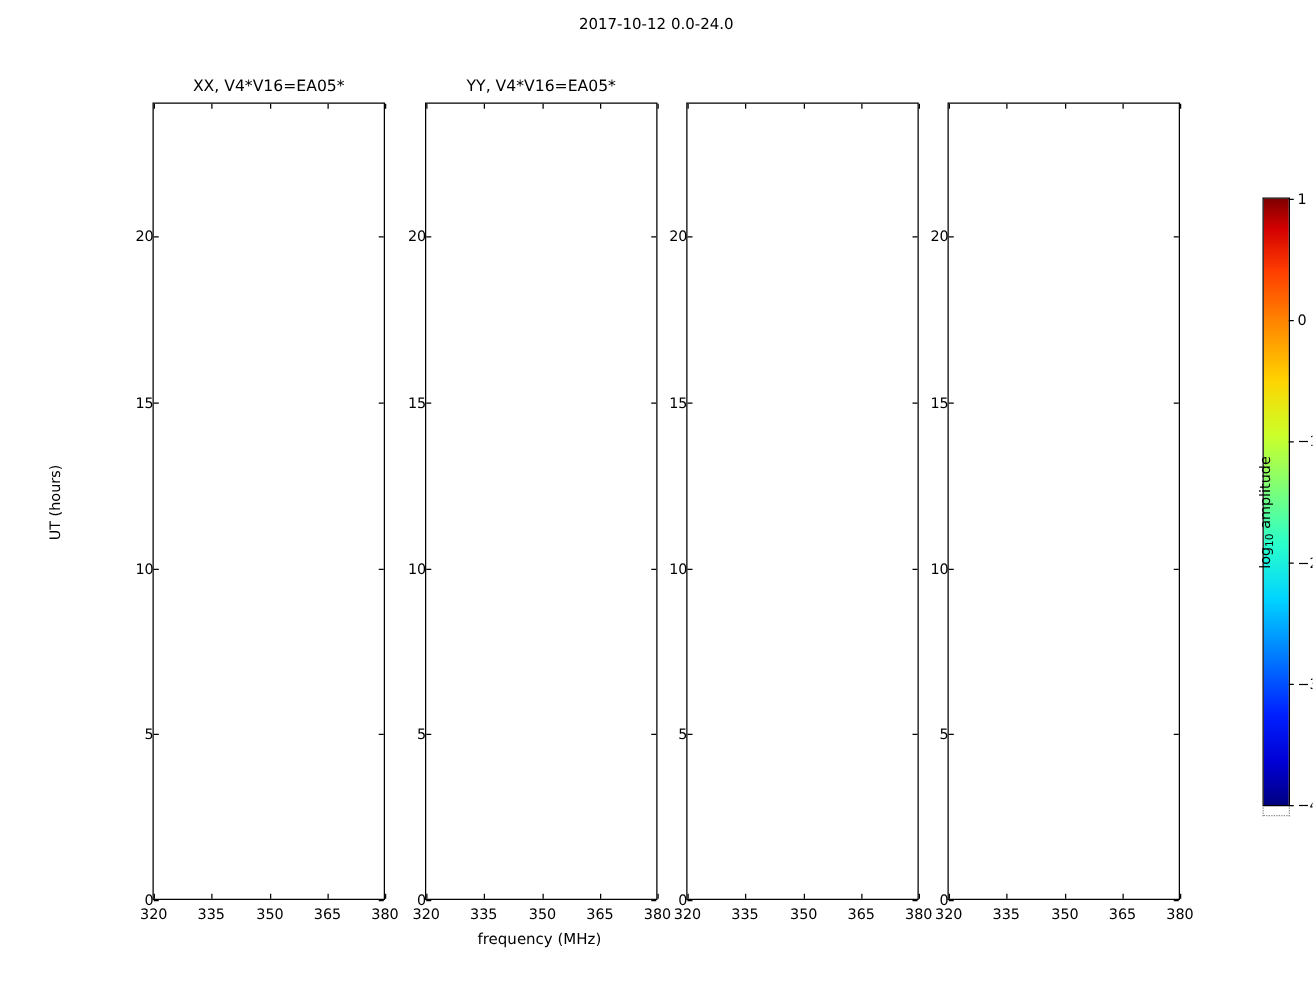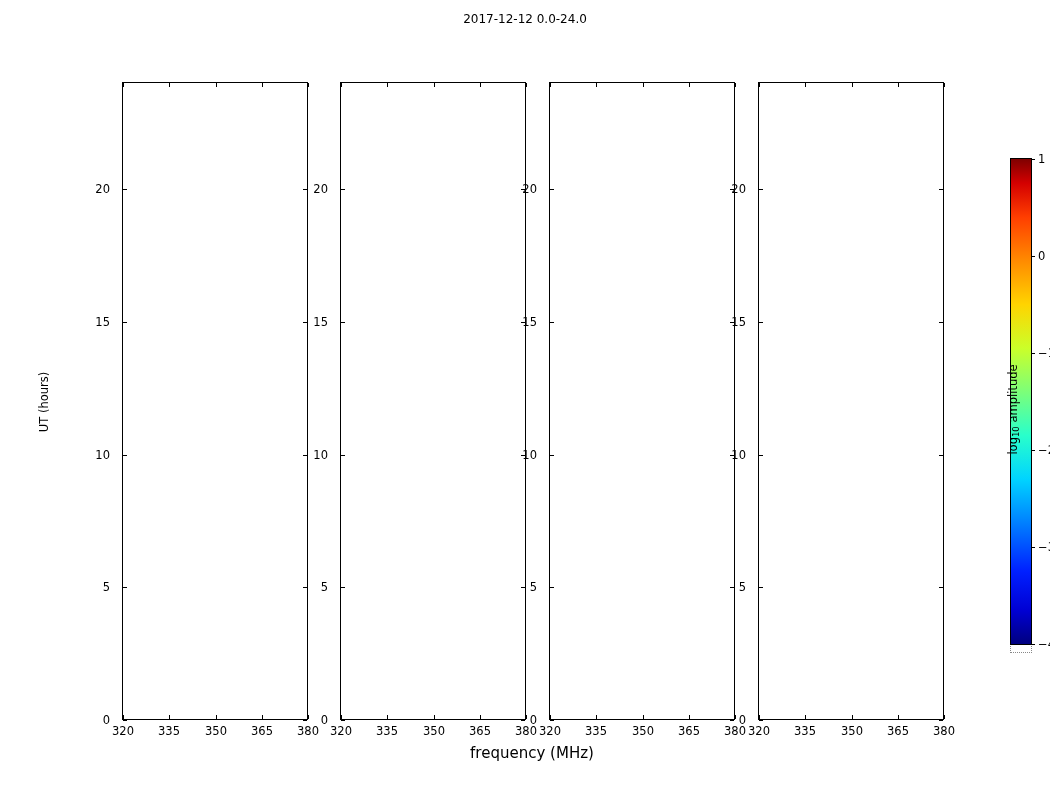--- a/index.html
+++ b/index.html
@@ -65,21 +65,21 @@
     background: #000;
   }
   .ytick.right {
     left: auto;
     right: 0;
   }
   .ytick-label {
     position: absolute;
     right: 100%;
     transform: translateY(-50%);
-    padding-right: 13px;
+    padding-right: 0;
     font-size: 11.5px;
     white-space: nowrap;
   }
   .xtick {
     position: absolute;
     bottom: 0;
     height: 4px;
     width: 1px;
     background: #000;
   }
@@ -97,23 +97,23 @@
   }
   .ylabel {
     position: absolute;
     font-size: 11.5px;
     transform: rotate(-90deg);
     transform-origin: 50% 50%;
     white-space: nowrap;
   }
   .xlabel {
     position: absolute;
-    font-size: 15px;
-    white-space: nowrap;
-    text-align: center;
+    font-size: 12px;
+    white-space: nowrap;
+    text-align: left;
   }
   
   .cbar {
     position: absolute;
     left: 1010px;
     top: 158px;
     width: 22px;
     height: 487px;
     border: 1px solid #000000;
     box-sizing: border-box;
@@ -171,23 +171,24 @@
   .sub {
     font-size: 8.5px;
     vertical-align: -2px;
   }
 </style>
 </head>
 <body>
 
 <div class="figure">
 
-  <div class="suptitle">2017-12-12 0.0-24.0</div>
+  <div class="suptitle">2017-10-12 0.0-24.0</div>
 
   <div class="panel" style="left:122px; width:186px;">
+    <div class="panel-title">XX, V4*V16=EA05*</div>
     <div class="axes">
 
       <div class="ytick" style="top:637px;"></div>
       <div class="ytick right" style="top:637px;"></div>
       <div class="ytick-label" style="top:637px;">0</div>
 
       <div class="ytick" style="top:504px;"></div>
       <div class="ytick right" style="top:504px;"></div>
       <div class="ytick-label" style="top:504px;">5</div>
 
@@ -219,20 +220,21 @@
       <div class="xtick top" style="left:139px;"></div>
       <div class="xtick-label" style="left:139px;">365</div>
 
       <div class="xtick" style="left:185px;"></div>
       <div class="xtick top" style="left:185px;"></div>
       <div class="xtick-label" style="left:185px;">380</div>
     </div>
   </div>
 
   <div class="panel" style="left:340px; width:186px;">
+    <div class="panel-title">YY, V4*V16=EA05*</div>
     <div class="axes">
       <div class="ytick" style="top:637px;"></div>
       <div class="ytick right" style="top:637px;"></div>
       <div class="ytick-label" style="top:637px;">0</div>
 
       <div class="ytick" style="top:504px;"></div>
       <div class="ytick right" style="top:504px;"></div>
       <div class="ytick-label" style="top:504px;">5</div>
 
       <div class="ytick" style="top:372px;"></div>

